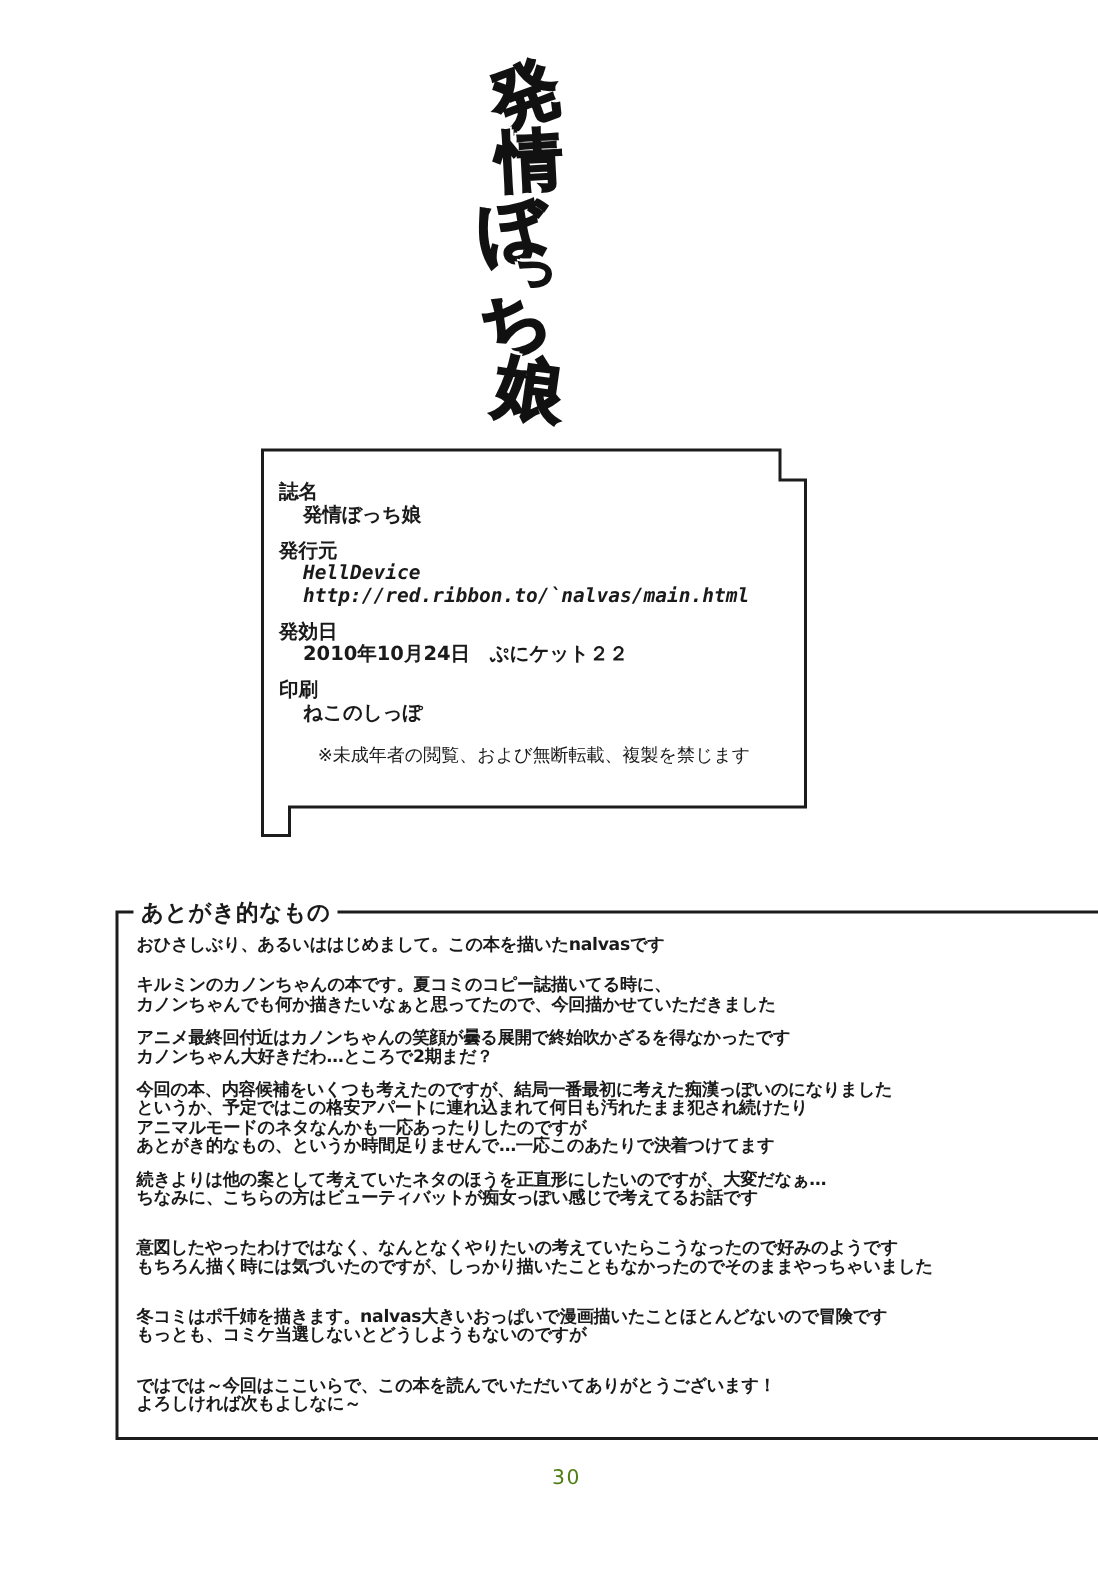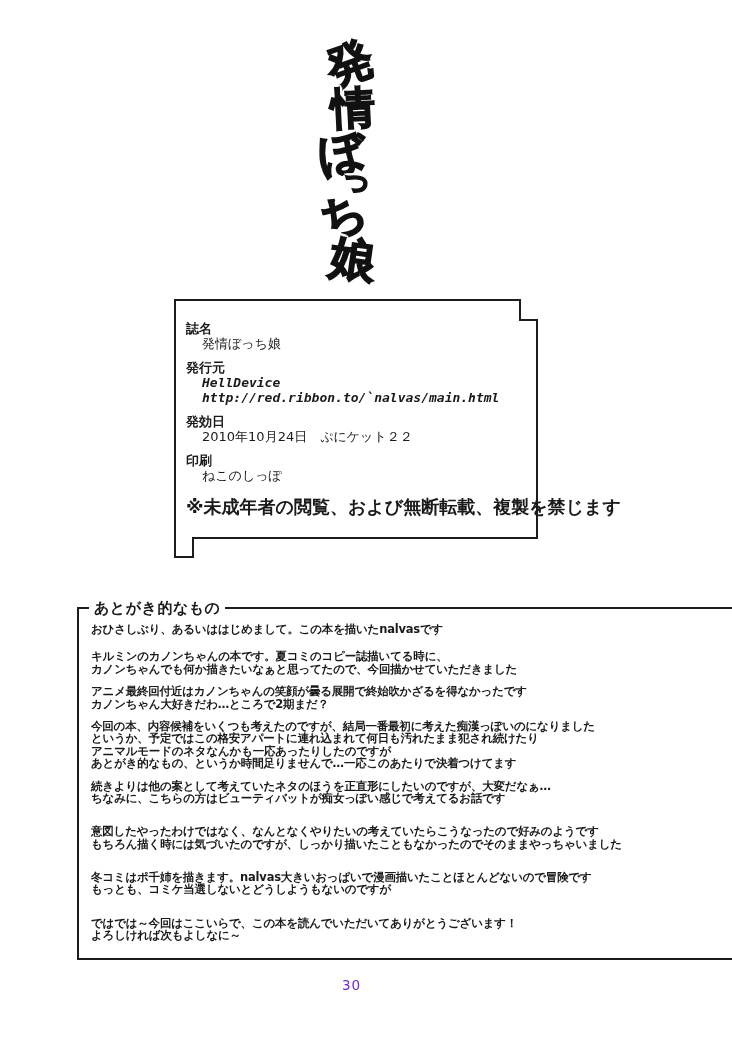--- a/index.html
+++ b/index.html
@@ -32,23 +32,23 @@
   
   .outline-svg{position:absolute;left:0;top:0;width:732px;height:1050px;}
 
   
   .colophon{
     position:absolute;left:186px;top:322px;width:340px;
     font-size:13px;font-weight:bold;line-height:1.15;
   }
   .colophon .field{margin-bottom:9px;}
   .colophon .label{font-weight:bold;}
-  .colophon .val{margin-left:16px;font-weight:normal;}
+  .colophon .val{margin-left:16px;font-weight:bold;}
   .colophon .mono{font-family:"DejaVu Sans Mono",monospace;font-weight:bold;letter-spacing:0;font-style:italic;}
-  .colophon .notice{margin-top:14px;font-size:18px;font-weight:bold;white-space:nowrap;}
+  .colophon .notice{margin-top:14px;font-size:12px;font-weight:normal;white-space:nowrap;text-align:center;}
 
   
   .afterword{
     position:absolute;left:77px;top:607px;width:657px;height:353px;
     border:2px solid #1c1c1c;
     box-sizing:border-box;
   }
   .afterword .heading{
     position:absolute;left:10px;top:-10px;
     background:#fff;padding:0 5px;
@@ -60,22 +60,22 @@
     letter-spacing:-0.2px;
     white-space:nowrap;
   }
   .para{margin:0 0 10px 0;}
   .para.gap-first{margin-bottom:15px;}
   .para.gap-l{margin-bottom:21px;}
   .para div{height:12.4px;}
 
   
   .pageno{
-    position:absolute;left:342px;top:977px;
-    font-size:13.5px;color:#6d28d9;letter-spacing:1px;
+    position:absolute;left:368px;top:977px;
+    font-size:13.5px;color:#4d7c0f;letter-spacing:1px;
   }
 </style>
 </head>
 <body>
 
 <div class="page">
 
   <div class="title-col">
     <span class="t0">発</span>
     <span class="t1">情</span>

